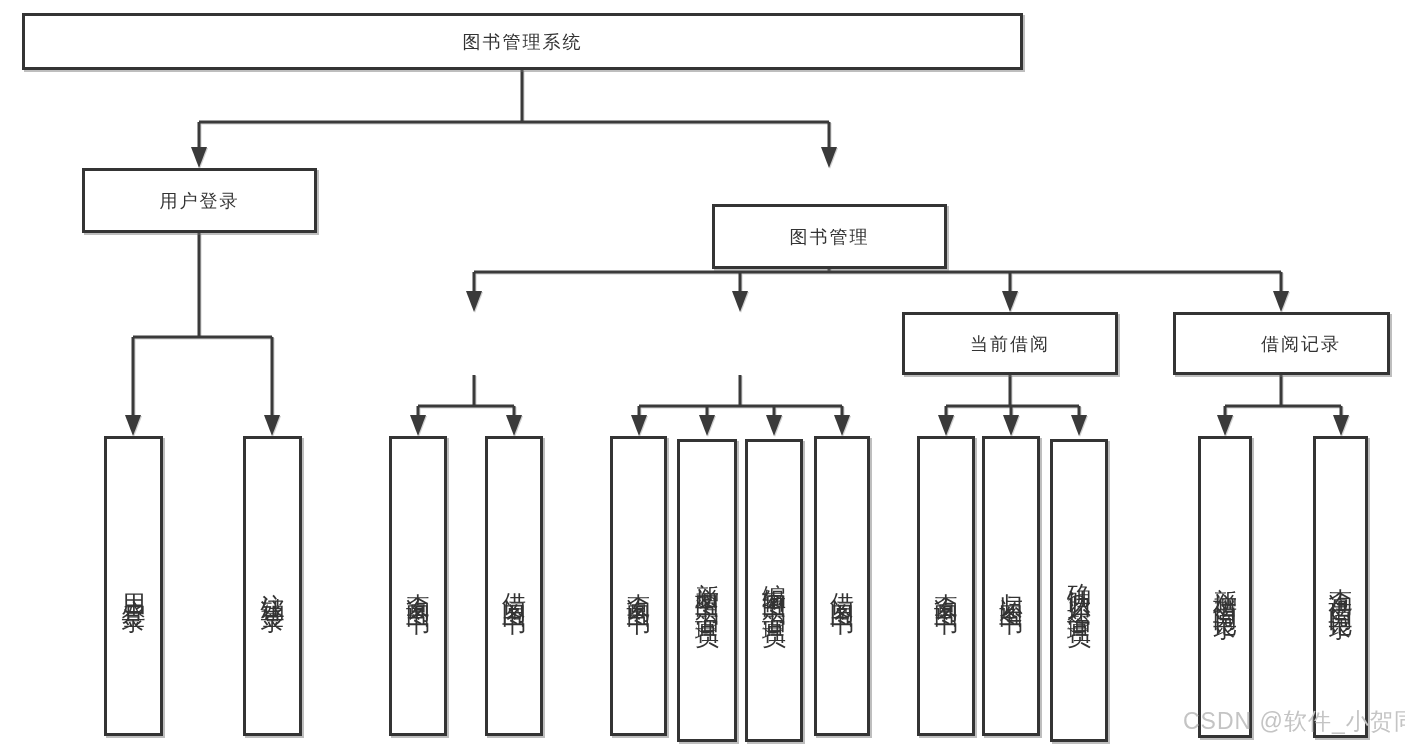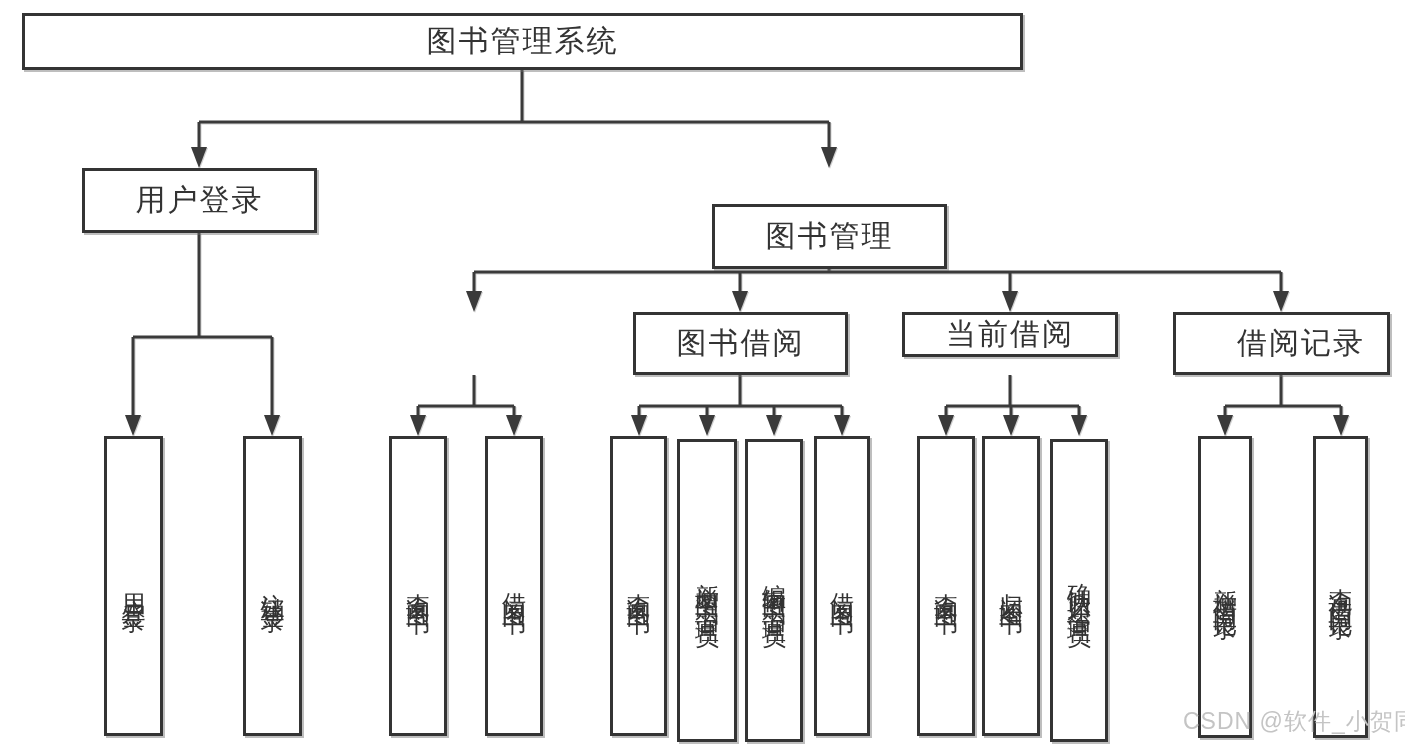--- a/index.html
+++ b/index.html
@@ -15,21 +15,21 @@
   .node{
     position:absolute;
     box-sizing:border-box;
     background:#ffffff;
     border:3px solid #343434;
     box-shadow:2px 2px 0 rgba(110,110,110,.45);
     display:flex;align-items:center;justify-content:center;
     color:#333333;
   }
   .hbox span{
-    font-size:30px;
+    font-size:18px;
     letter-spacing:2px;
     white-space:nowrap;
   }
   .vbox span{
     writing-mode:vertical-rl;
     text-orientation:mixed;
     font-size:24px;
     letter-spacing:6px;
     line-height:1;
     white-space:nowrap;
@@ -82,24 +82,21 @@
     <span>图书管理系统</span>
   </div>
 
   <div class="node hbox" style="left:82px;top:168px;width:235px;height:65px;">
     <span>用户登录</span>
   </div>
   <div class="node hbox" style="left:712px;top:168px;width:235px;height:65px;margin-top:36px;">
     <span>图书管理</span>
   </div>
 
-  <div class="node hbox" style="left:633px;top:312px;width:215px;height:63px;">
-    <span>图书借阅</span>
-  </div>
-  <div class="node hbox" style="left:902px;top:312px;width:216px;height:45px;">
+  <div class="node hbox" style="left:902px;top:312px;width:216px;height:63px;">
     <span>当前借阅</span>
   </div>
   <div class="node hbox" style="left:1173px;top:312px;width:217px;height:63px;padding-left:39px;">
     <span>借阅记录</span>
   </div>
 
   <div class="node vbox" style="left:104px;top:436px;width:59px;height:300px;">
     <span>用户登录</span>
   </div>
   <div class="node vbox" style="left:243px;top:436px;width:59px;height:300px;">

